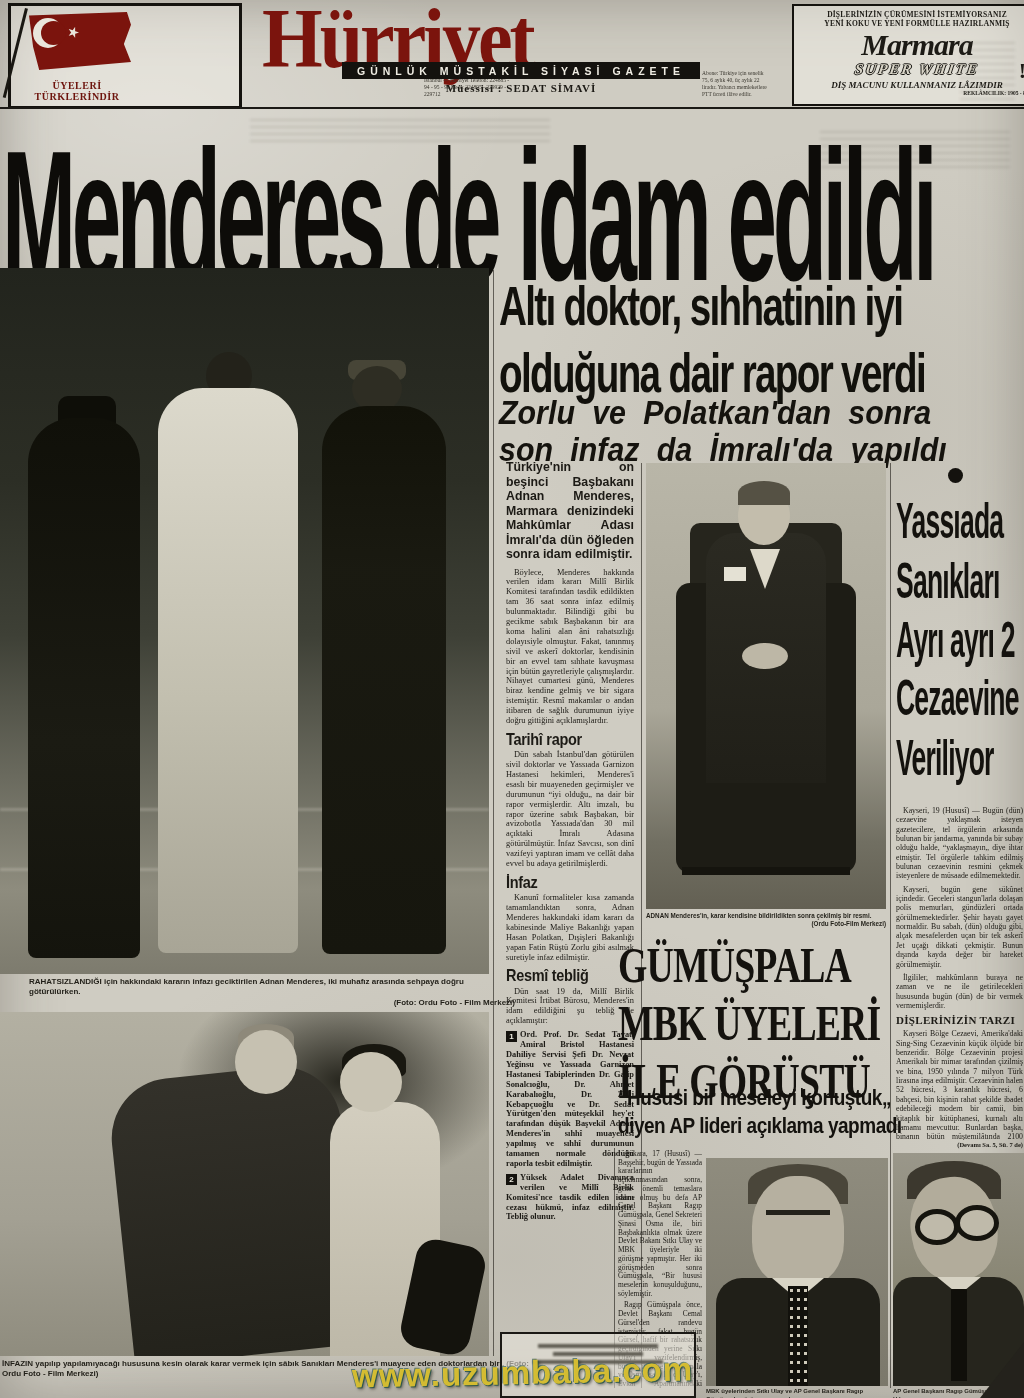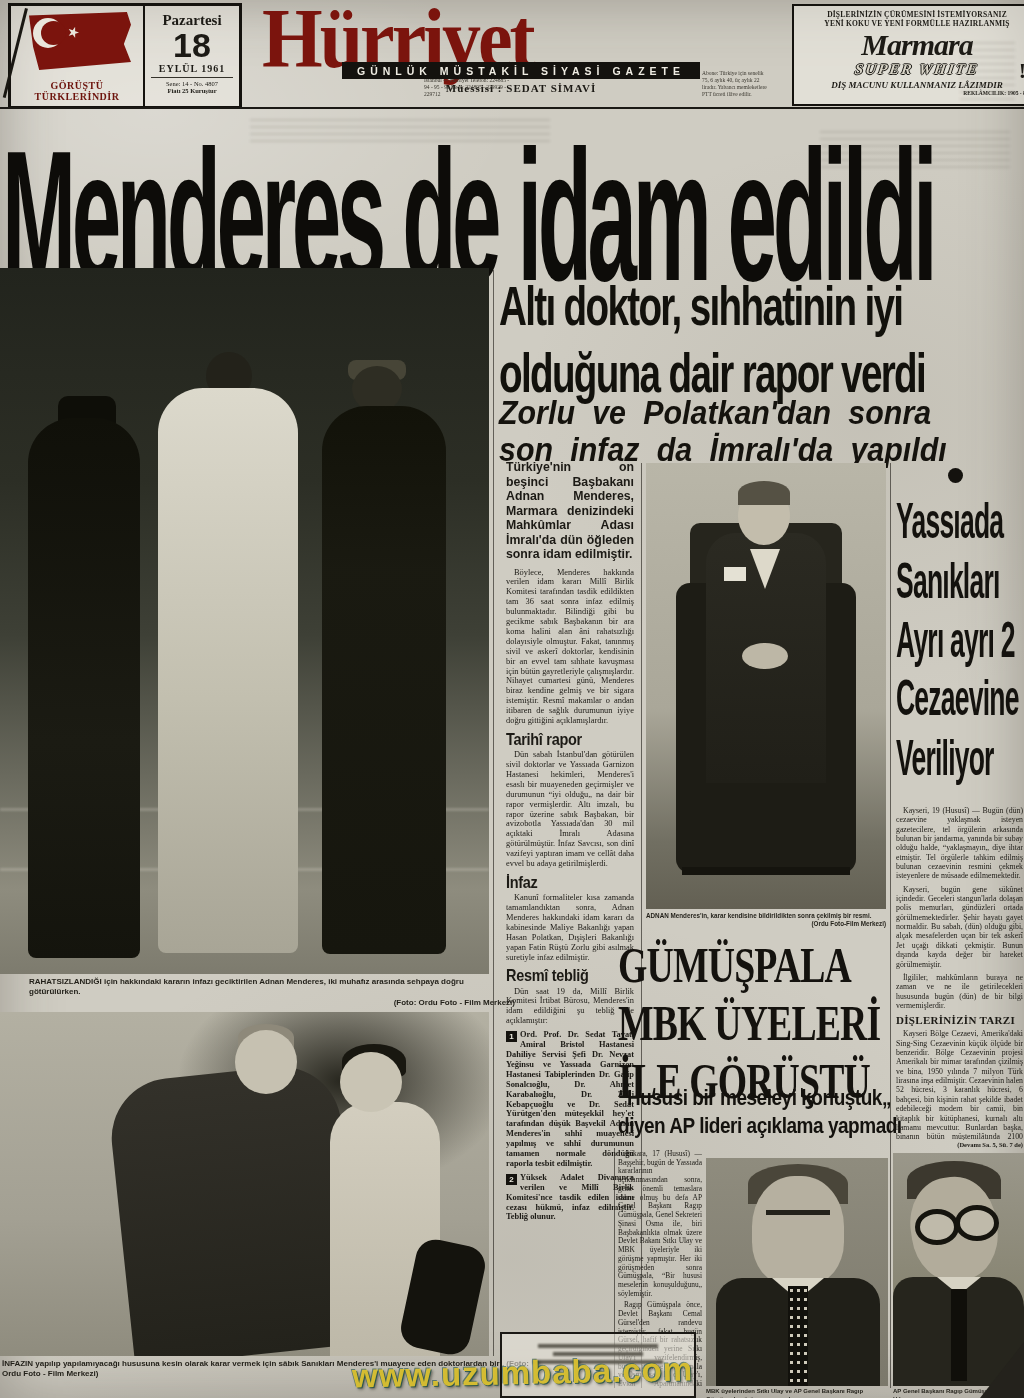--- a/index.html
+++ b/index.html
@@ -152,29 +152,21 @@
 <div class="page">
 
   <div class="abs flagbox">
     <div class="flagcell">
       <div class="pole"></div>
       <div class="cloth"></div>
       <div class="crescent">
           <i></i>
         </div>
       <div class="fstar">★</div>
-      <div class="motto">GÖRÜŞTÜ TÜRKLERİNDİR</div>
-    </div>
-    <div class="datecell">
-      <div class="weekday">Pazartesi</div>
-      <div class="bigday">18</div>
-      <div class="monyr">EYLÜL 1961</div>
-      <div class="dateline"></div>
-      <div class="issue">Sene: 14 - No. 4807</div>
-      <div class="price">Fiatı 25 Kuruştur</div>
+      <div class="motto">ÜYELERİ TÜRKLERİNDİR</div>
     </div>
   </div>
 
   <div class="abs logo">Hürriyet</div>
 
   <div class="abs tinyblock" style="left:424px;top:70px;">MATBAA: İst. Babıâli Cad. TELGRAF: İstanbul — Hürriyet Telefon: 224885 - 94 - 95 - 96 Dece: 224895 - 229929 - 229712</div>
   <div class="abs tagbar">GÜNLÜK MÜSTAKİL SİYASİ GAZETE</div>
   <div class="abs founder">Müessisi : SEDAT SİMAVİ</div>
   <div class="abs tinyblock" style="left:702px;top:70px;width:66px;">Abone: Türkiye için senelik 75, 6 aylık 40, üç aylık 22 liradır. Yabancı memleketlere PTT ücreti ilâve edilir.</div>
 
@@ -303,21 +295,21 @@
   <div class="abs colC-head cond">
     <div>Yassıada</div>
     <div>Sanıkları</div>
     <div>Ayrı ayrı 2</div>
     <div>Cezaevine</div>
     <div>Veriliyor</div>
   </div>
   <div class="tcol colC">
     <p>Kayseri, 19 (Hususî) — Bugün (dün) cezaevine yaklaşmak isteyen gazetecilere, tel örgülerin arkasında bulunan bir jandarma, yanında bir subay olduğu halde, “yaklaşmayın„ diye ihtar etmiştir. Tel örgülerle tahkim edilmiş bulunan cezaevinin resmini çekmek isteyenlere de müsaade edilmemektedir.</p>
     <p>Kayseri, bugün gene sükûnet içindedir. Geceleri stangun'larla dolaşan polis memurları, gündüzleri ortada görülmemektedirler. Şehir hayatı gayet normaldir. Bu sabah, (dün) olduğu gibi, alçak mesafelerden uçan bir tek askerî Jet uçağı dikkati çekmiştir. Bunun dışında kayda değer bir hareket görülmemiştir.</p>
-    <p>İlgililer, mahkûmların buraya ne zaman ve ne ile getirilecekleri hususunda bugün (dün) de bir bilgi vermemişlerdir.</p>
+    <p>İlgililer, mahkûmların buraya ne zaman ve ne ile getirilecekleri hususunda bugün (dün) de bir vermek vermemişlerdir.</p>
     <p class="capsub">DİŞLERİNİZİN TARZI</p>
     <p>Kayseri Bölge Cezaevi, Amerika'daki Sing-Sing Cezaevinin küçük ölçüde bir benzeridir. Bölge Cezaevinin projesi Amerikalı bir mimar tarafından çizilmiş ve bina, 1950 yılında 7 milyon Türk lirasına inşa edilmiştir. Cezaevinin halen 52 hücresi, 3 karanlık hücresi, 6 bahçesi, bin kişinin rahat şekilde ibadet edebileceği modern bir camii, bin kitaplık bir kütüphanesi, kurnalı altı hamamı mevcuttur. Bunlardan başka, binanın bütün müştemilâtında 2100 pencere ve 600 kapı bulunmaktadır.</p>
 
   </div>
   <div class="abs contin">(Devamı Sa. 5, Sü. 7 de)</div>
 
   <div class="photo ph5">
     <div class="ghair"></div>
     <div class="ghead"></div>
     <div class="glass1"></div>

